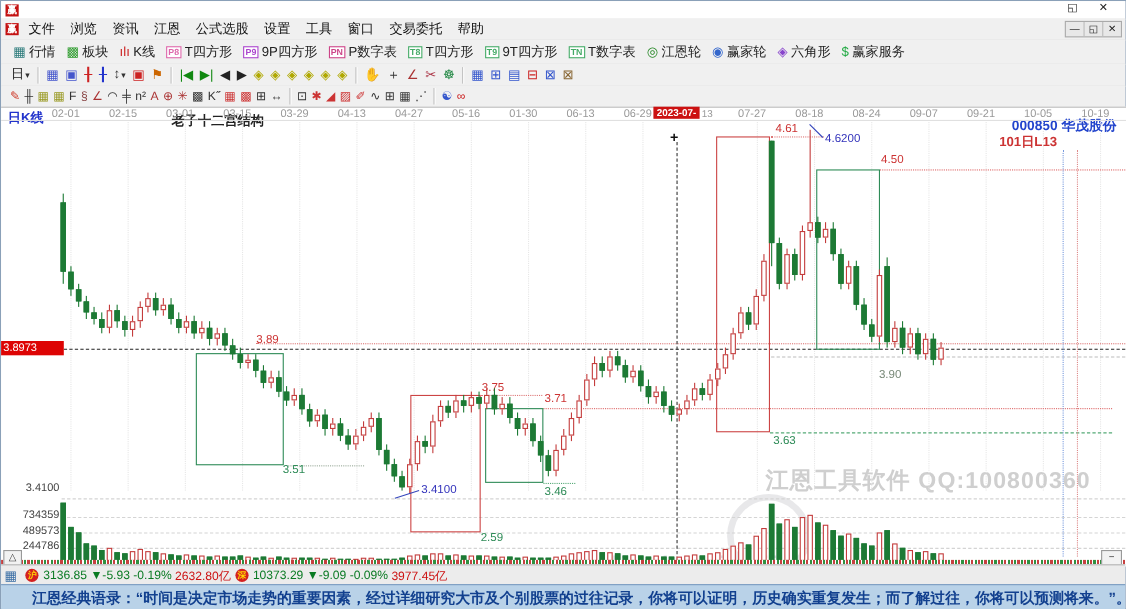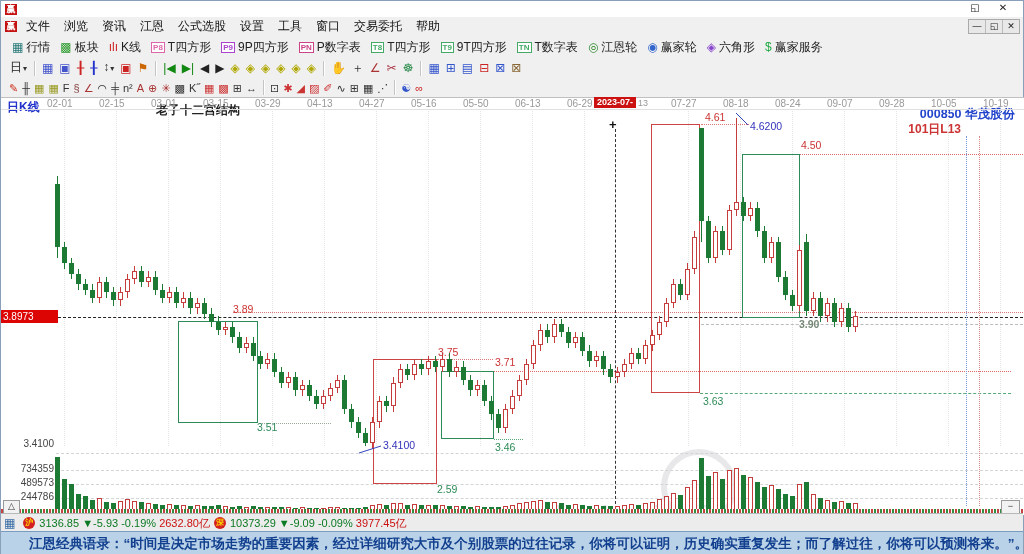--- a/index.html
+++ b/index.html
@@ -224,20 +224,21 @@
     <div class="abs" style="left:6px;top:98px;font-size:12px;font-weight:bold;color:#2233cc;">日K线</div>
     <div class="abs" style="left:155px;top:101px;font-size:12px;font-weight:bold;color:#222;">老子十二宫结构</div>
     <div class="abs" style="right:8px;top:105px;font-size:12.5px;font-weight:bold;color:#2244cc;">
       <span>000850</span>&nbsp;<span>华茂股份</span>
     </div>
     <div class="abs" style="right:62px;top:120px;font-size:12px;font-weight:bold;color:#cc3333;">101日L13</div>
     <div id="dateline"></div>
     <div id="datehl" style="left: 593px; width: 42px;">2023-07-07</div>
     <div class="abs" style="left:637px;top:97px;font-size:9px;color:#999;">13</div>
 
+    <div class="wm" id="wm-qq" style="left:695px;top:422px;">江恩工具软件  QQ:100800360</div>
     <div class="wm" id="wm-logo" style="left:660px;top:448px;"></div>
     <div class="wm" id="wm-url" style="left:555px;top:500px;">liaoba.yingjia.com</div>
 
     <div id="grid-layer">
         <div class="vline" style="left: 63px; top: 110px; height: 335px; border-left: 1px dotted rgb(230, 230, 230);"></div>
         <div class="vline" style="left: 115px; top: 110px; height: 335px; border-left: 1px dotted rgb(230, 230, 230);"></div>
         <div class="vline" style="left: 167px; top: 110px; height: 335px; border-left: 1px dotted rgb(230, 230, 230);"></div>
         <div class="vline" style="left: 219px; top: 110px; height: 335px; border-left: 1px dotted rgb(230, 230, 230);"></div>
         <div class="vline" style="left: 271px; top: 110px; height: 335px; border-left: 1px dotted rgb(230, 230, 230);"></div>
         <div class="vline" style="left: 323px; top: 110px; height: 335px; border-left: 1px dotted rgb(230, 230, 230);"></div>
@@ -281,21 +282,21 @@
         <div class="annlabel" style="left: 256px; top: 420px; color: rgb(46, 139, 87);">3.51</div>
         <div class="annlabel" style="left: 437px; top: 345px; color: rgb(204, 51, 51);">3.75</div>
         <div class="annlabel" style="left: 494px; top: 355px; color: rgb(204, 51, 51);">3.71</div>
         <div class="annlabel" style="left: 494px; top: 440px; color: rgb(46, 139, 87);">3.46</div>
         <div class="annlabel" style="left: 436px; top: 482px; color: rgb(46, 139, 87);">2.59</div>
         <div class="annlabel" style="left: 382px; top: 438px; color: rgb(51, 51, 187);">3.4100</div>
         <div class="annlabel" style="left: 704px; top: 110px; color: rgb(204, 51, 51);">4.61</div>
         <div class="annlabel" style="left: 749px; top: 119px; color: rgb(51, 51, 187);">4.6200</div>
         <div class="annlabel" style="left: 800px; top: 138px; color: rgb(204, 51, 51);">4.50</div>
         <div class="annlabel" style="left: 702px; top: 394px; color: rgb(46, 139, 87);">3.63</div>
-        <div class="annlabel" style="left: 798px; top: 317px; color: rgb(119, 136, 119); font-weight: bold;">3.90</div>
+        <div class="annlabel" style="left: 798px; top: 334px; color: rgb(119, 136, 119);">3.90</div>
       </div>
     <div id="plot">
         <div class="abs" style="left: 56px; top: 175px; width: 1px; height: 82px; background: rgb(29, 122, 53);"></div>
         <div class="abs" style="left: 54px; top: 183px; width: 5px; box-sizing: border-box; height: 63px; border: 1px solid rgb(29, 122, 53); background: rgb(29, 122, 53);"></div>
         <div class="abs" style="left: 63px; top: 241px; width: 1px; height: 27px; background: rgb(29, 122, 53);"></div>
         <div class="abs" style="left: 61px; top: 246px; width: 5px; box-sizing: border-box; height: 16px; border: 1px solid rgb(29, 122, 53); background: rgb(29, 122, 53);"></div>
         <div class="abs" style="left: 70px; top: 257px; width: 1px; height: 21px; background: rgb(29, 122, 53);"></div>
         <div class="abs" style="left: 68px; top: 262px; width: 5px; box-sizing: border-box; height: 11px; border: 1px solid rgb(29, 122, 53); background: rgb(29, 122, 53);"></div>
         <div class="abs" style="left: 77px; top: 268px; width: 1px; height: 21px; background: rgb(29, 122, 53);"></div>
         <div class="abs" style="left: 75px; top: 273px; width: 5px; box-sizing: border-box; height: 10px; border: 1px solid rgb(29, 122, 53); background: rgb(29, 122, 53);"></div>
@@ -659,28 +660,28 @@
     <div class="minibtn" style="left:2px;top:499px;width:15px;height:12px;pointer-events:auto;">△</div>
     <div class="minibtn" style="left:1000px;top:499px;width:17px;height:12px;pointer-events:auto;">−</div>
   <span class="tick" style="left: 46px;">02-01</span>
       <span class="tick" style="left: 98px;">02-15</span>
       <span class="tick" style="left: 150px;">03-01</span>
       <span class="tick" style="left: 202px;">03-15</span>
       <span class="tick" style="left: 254px;">03-29</span>
       <span class="tick" style="left: 306px;">04-13</span>
       <span class="tick" style="left: 358px;">04-27</span>
       <span class="tick" style="left: 410px;">05-16</span>
-      <span class="tick" style="left: 462px;">05-50</span>
+      <span class="tick" style="left: 462px;">01-30</span>
       <span class="tick" style="left: 514px;">06-13</span>
       <span class="tick" style="left: 566px;">06-29</span>
       <span class="tick" style="left: 670px;">07-27</span>
       <span class="tick" style="left: 722px;">08-18</span>
       <span class="tick" style="left: 774px;">08-24</span>
       <span class="tick" style="left: 826px;">09-07</span>
-      <span class="tick" style="left: 878px;">09-28</span>
+      <span class="tick" style="left: 878px;">09-21</span>
       <span class="tick" style="left: 930px;">10-05</span>
       <span class="tick" style="left: 982px;">10-19</span>
     </div>
 
   <div id="statusbar" class="row">
     <span class="sicon">▦</span>
     <span class="cbadge">沪</span>
     <span class="grn">3136.85</span>&nbsp;
     <span class="grn">▼-5.93</span>&nbsp;
     <span class="grn">-0.19%</span>&nbsp;

